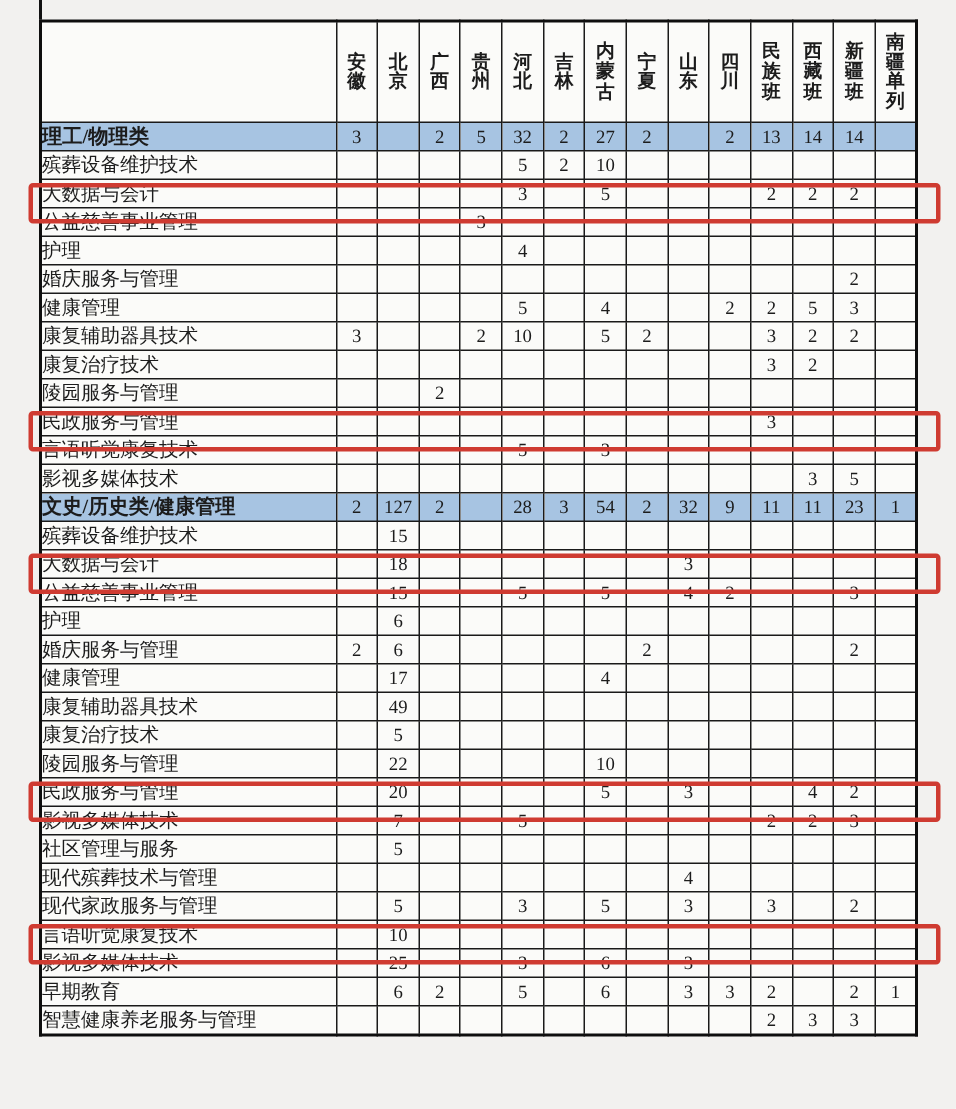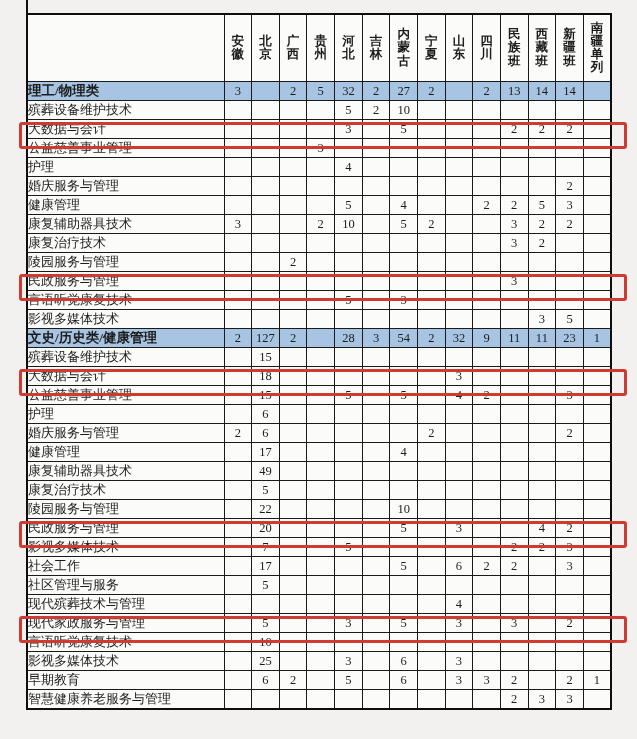--- a/index.html
+++ b/index.html
@@ -578,37 +578,20 @@
           <td class="val"></td>
           <td class="val"></td>
           <td class="val"></td>
           <td class="val"></td>
           <td class="val">2</td>
           <td class="val">2</td>
           <td class="val">3</td>
           <td class="val"></td>
         </tr>
         <tr class="data-row">
-          <td class="row-label">社会工作</td>
-          <td class="val"></td>
-          <td class="val">17</td>
-          <td class="val"></td>
-          <td class="val"></td>
-          <td class="val"></td>
-          <td class="val"></td>
-          <td class="val">5</td>
-          <td class="val"></td>
-          <td class="val">6</td>
-          <td class="val">2</td>
-          <td class="val">2</td>
-          <td class="val"></td>
-          <td class="val">3</td>
-          <td class="val"></td>
-        </tr>
-        <tr class="data-row">
           <td class="row-label">社区管理与服务</td>
           <td class="val"></td>
           <td class="val">5</td>
           <td class="val"></td>
           <td class="val"></td>
           <td class="val"></td>
           <td class="val"></td>
           <td class="val"></td>
           <td class="val"></td>
           <td class="val"></td>

